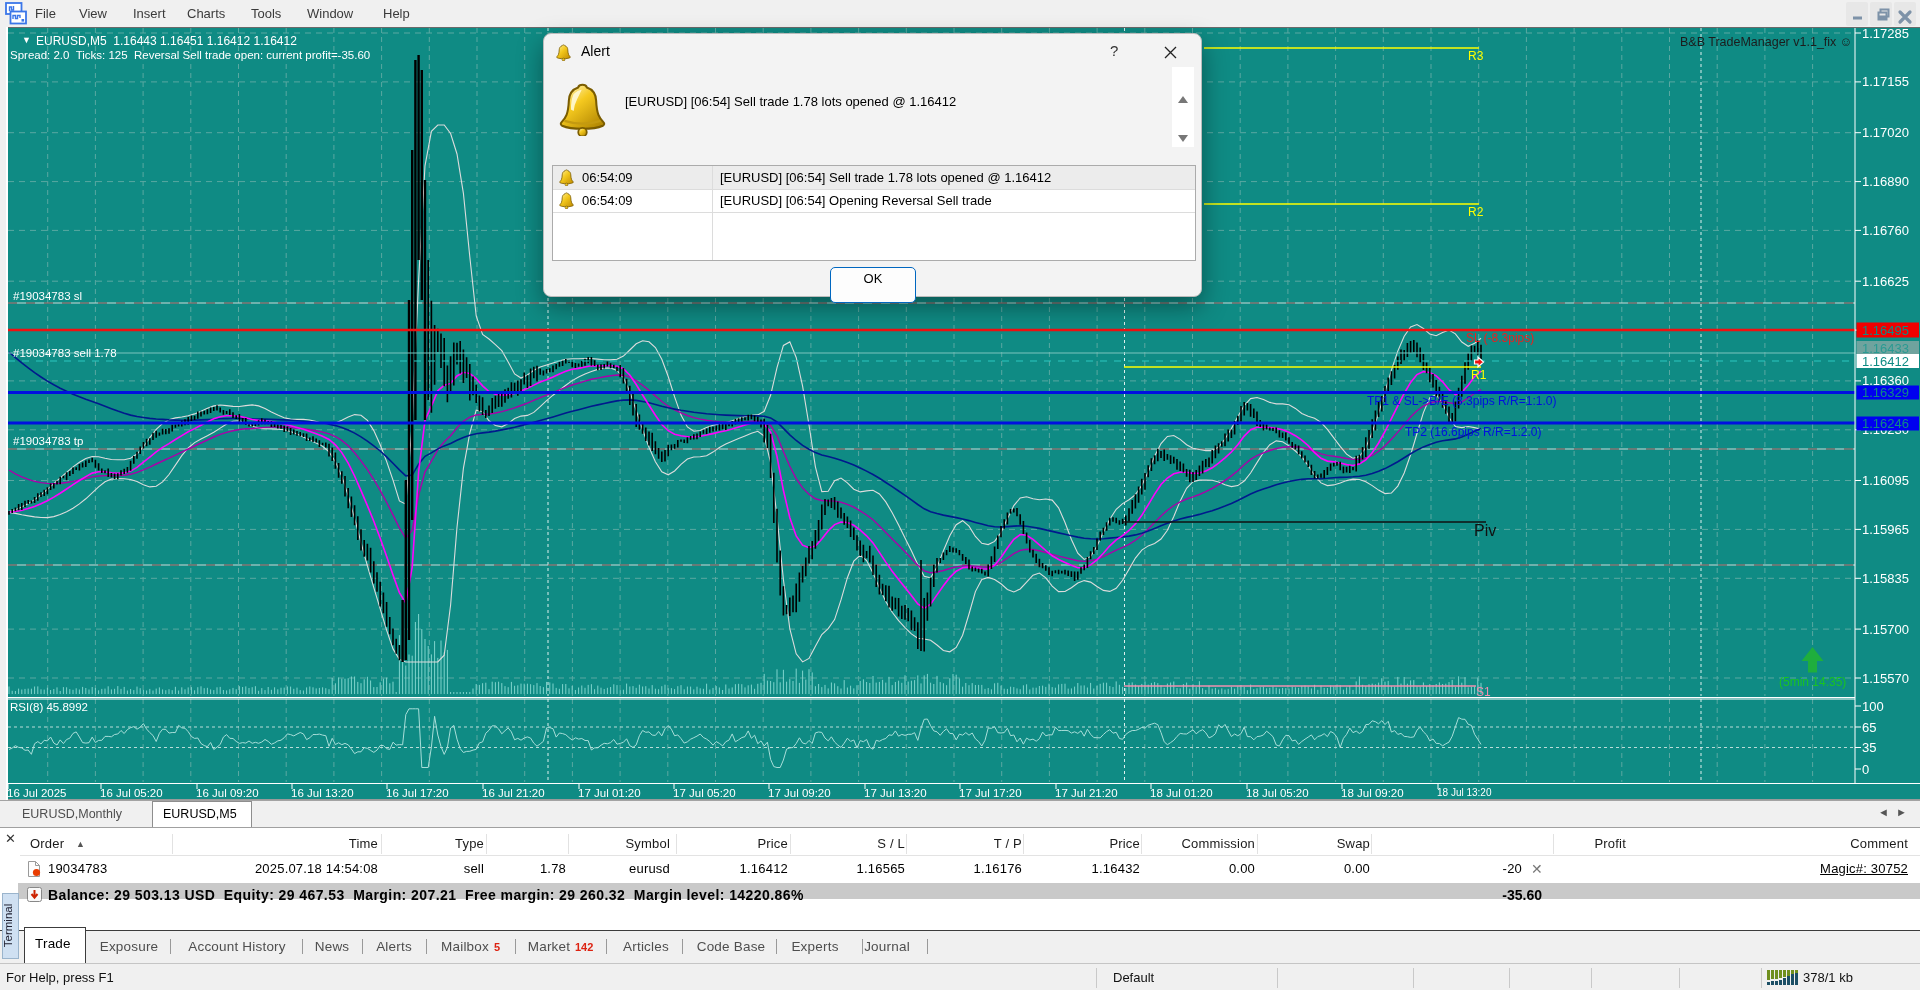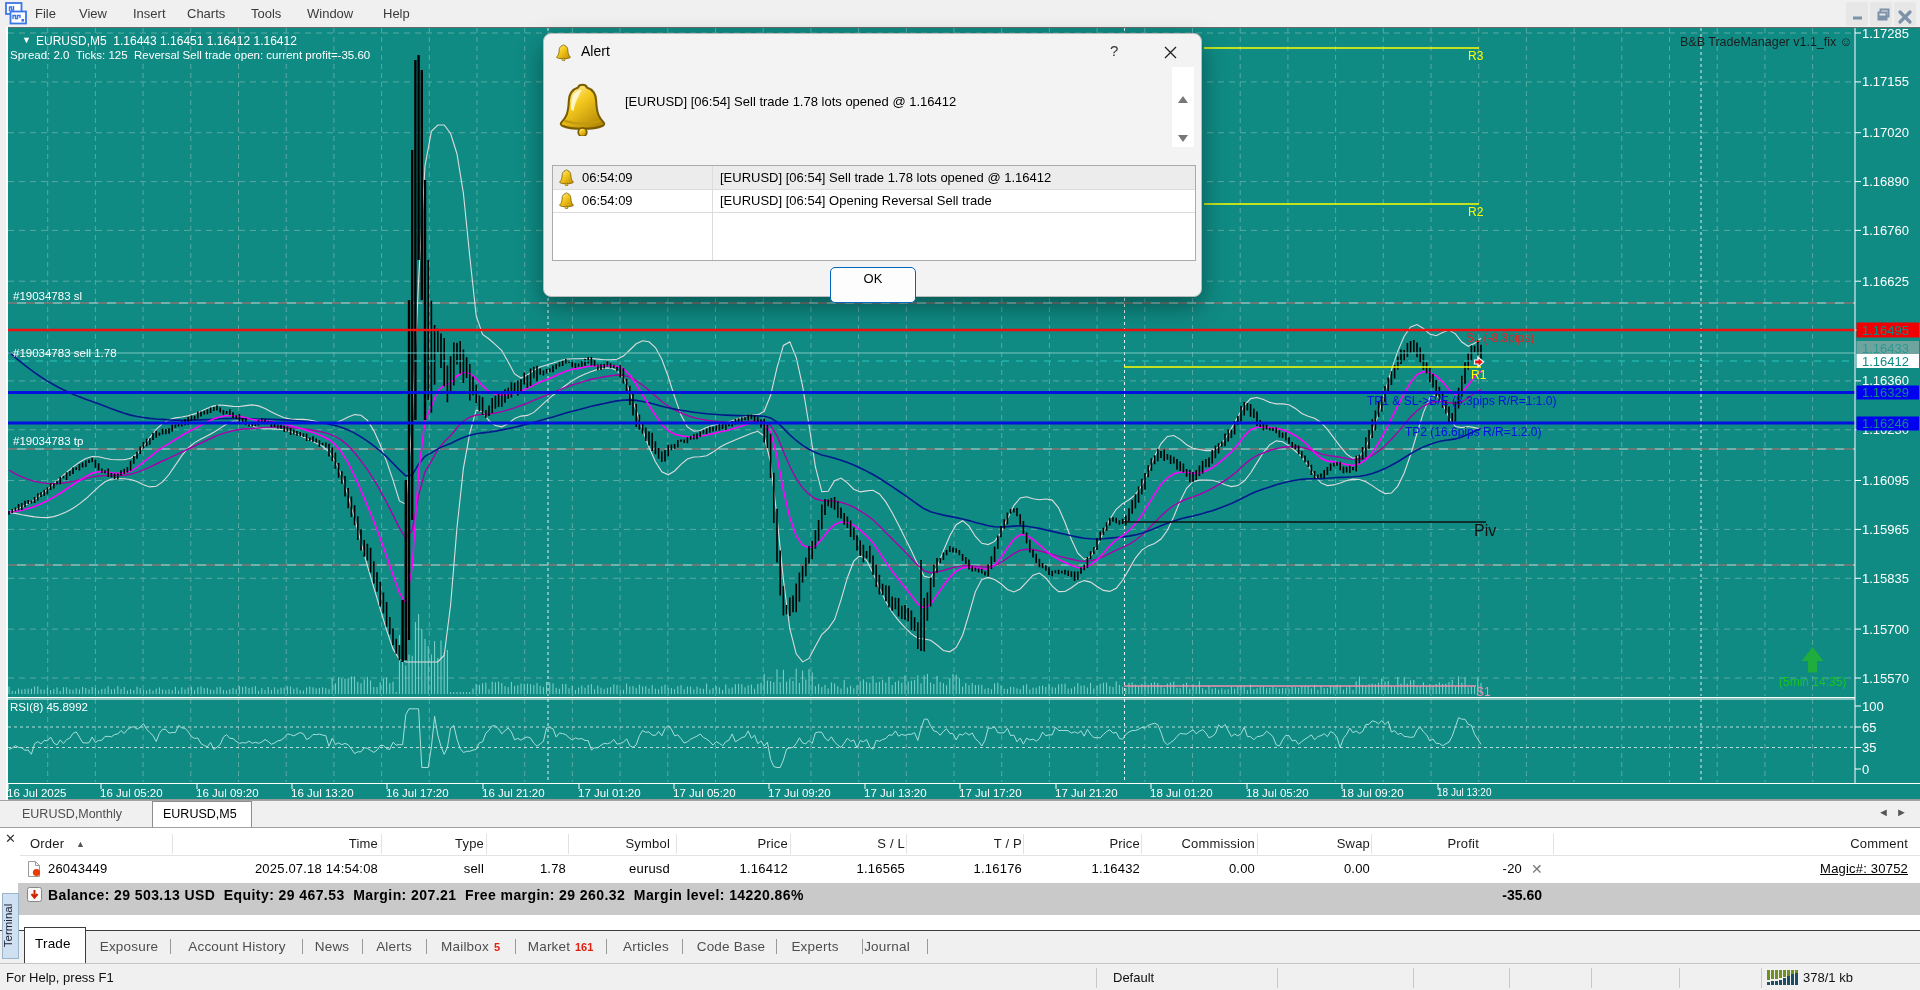--- a/index.html
+++ b/index.html
@@ -327,21 +327,21 @@
       <span class="hcell r" style="left:208px;width:170px;">Time</span>
       <span class="hcell r" style="left:314px;width:170px;">Type</span>
       <span class="hcell r" style="left:396px;width:170px;margin-top:44px;">Size</span>
       <span class="hcell r" style="left:500px;width:170px;">Symbol</span>
       <span class="hcell r" style="left:618px;width:170px;">Price</span>
       <span class="hcell r" style="left:735px;width:170px;">S / L</span>
       <span class="hcell r" style="left:852px;width:170px;">T / P</span>
       <span class="hcell r" style="left:970px;width:170px;">Price</span>
       <span class="hcell r" style="left:1085px;width:170px;">Commission</span>
       <span class="hcell r" style="left:1200px;width:170px;">Swap</span>
-      <span class="hcell r" style="left:1309px;width:170px;text-align:right;">Profit</span>
+      <span class="hcell r" style="left:1456px;width:170px;text-align:right;">Profit</span>
       <span class="hcell r" style="left:1738px;width:170px;">Comment</span>
       <div style="position:absolute;left:172px;top:1px;width:1px;height:20px;background:#e2e2e2"></div>
       <div style="position:absolute;left:381px;top:1px;width:1px;height:20px;background:#e2e2e2"></div>
       <div style="position:absolute;left:486px;top:1px;width:1px;height:20px;background:#e2e2e2"></div>
       <div style="position:absolute;left:568px;top:1px;width:1px;height:20px;background:#e2e2e2"></div>
       <div style="position:absolute;left:676px;top:1px;width:1px;height:20px;background:#e2e2e2"></div>
       <div style="position:absolute;left:790px;top:1px;width:1px;height:20px;background:#e2e2e2"></div>
       <div style="position:absolute;left:906px;top:1px;width:1px;height:20px;background:#e2e2e2"></div>
       <div style="position:absolute;left:1023px;top:1px;width:1px;height:20px;background:#e2e2e2"></div>
       <div style="position:absolute;left:1141px;top:1px;width:1px;height:20px;background:#e2e2e2"></div>
@@ -350,37 +350,37 @@
       <div style="position:absolute;left:1553px;top:1px;width:1px;height:20px;background:#e2e2e2"></div>
   </div>
   <div class="abs" style="left:20px;top:28px;width:1900px;height:1px;background:#e3e3e3"></div>
 
   <div class="abs" style="left:0px;top:31px;width:1920px;height:22px">
     <svg class="abs" style="left:27px;top:3px" width="14" height="16" viewBox="0 0 14 16">
       <path d="M1.5 0.5 h7 l4 4 v11 h-11 z" fill="#fdfdfd" stroke="#9a9a9a"></path>
       <path d="M8.5 0.5 v4 h4" fill="none" stroke="#9a9a9a"></path>
       <circle cx="9.5" cy="11.5" r="3.6" fill="#e93c00"></circle>
     </svg>
-    <span class="dcell" style="left:48px">26043449</span>
+    <span class="dcell" style="left:48px">19034783</span>
       <span class="dcell r" style="left:208px;width:170px;">2025.07.18 14:54:08</span>
       <span class="dcell r" style="left:314px;width:170px;">sell</span>
       <span class="dcell r" style="left:396px;width:170px;">1.78</span>
       <span class="dcell r" style="left:500px;width:170px;">eurusd</span>
       <span class="dcell r" style="left:618px;width:170px;">1.16412</span>
       <span class="dcell r" style="left:735px;width:170px;">1.16565</span>
       <span class="dcell r" style="left:852px;width:170px;">1.16176</span>
       <span class="dcell r" style="left:970px;width:170px;">1.16432</span>
       <span class="dcell r" style="left:1085px;width:170px;">0.00</span>
       <span class="dcell r" style="left:1200px;width:170px;">0.00</span>
       <span class="dcell r" style="left:1352px;width:170px;">-20</span>
       <span class="dcell r" style="left:1738px;width:170px;text-decoration:underline;">Magic#: 30752</span>
       <span class="dcell" style="left:1531px;color:#777;font-size:14px">✕</span>
   </div>
 
-  <div class="abs" style="left:18px;top:56px;width:1902px;height:32px;background:#c9c9c9">
+  <div class="abs" style="left:18px;top:56px;width:1902px;height:16px;background:#c9c9c9">
     <svg class="abs" style="left:9px;top:4px" width="15" height="15" viewBox="0 0 15 15">
       <rect x="0.5" y="0.5" width="14" height="14" rx="2" fill="#f8f8f8" stroke="#888"></rect>
       <path d="M7.5 3 v7 M4.5 7 l3 3.6 3 -3.6" stroke="#cc2200" stroke-width="2" fill="none"></path>
     </svg>
     <span style="position:absolute;left:30px;top:3.5px;font-size:14px;letter-spacing:0.42px;font-weight:bold;color:#000">Balance: 29 503.13 USD&nbsp; Equity: 29 467.53&nbsp; Margin: 207.21&nbsp; Free margin: 29 260.32&nbsp; Margin level: 14220.86%</span>
     <span style="position:absolute;left:1324px;width:200px;top:3.5px;font-size:14px;font-weight:bold;color:#000;text-align:right">-35.60</span>
   </div>
 
   <div class="abs" style="left:0;top:103px;width:1920px;height:33px;background:#f0f0f0;border-top:1px solid #3c3c3c">
     <div class="abs" style="left:24px;top:-4px;width:62px;height:36px;background:#ffffff;border:1px solid #3c3c3c;border-bottom:none"></div>
@@ -389,21 +389,21 @@
       <span class="btab" style="left:237px;transform:translateX(-50%)">Account History</span>
       <span class="btab" style="left:332px;transform:translateX(-50%)">News</span>
       <span class="btab" style="left:394px;transform:translateX(-50%)">Alerts</span>
       <span class="btab" style="left:465px;transform:translateX(-50%)">Mailbox</span>
       <span class="btab" style="left:549px;transform:translateX(-50%)">Market</span>
       <span class="btab" style="left:646px;transform:translateX(-50%)">Articles</span>
       <span class="btab" style="left:731px;transform:translateX(-50%)">Code Base</span>
       <span class="btab" style="left:815px;transform:translateX(-50%)">Experts</span>
       <span class="btab" style="left:887px;transform:translateX(-50%)">Journal</span>
       <span class="abs redsub" style="left:494px;top:10px">5</span>
-      <span class="abs redsub" style="left:575px;top:10px">161</span>
+      <span class="abs redsub" style="left:575px;top:10px">142</span>
       <div class="tsep" style="left:170px"></div>
       <div class="tsep" style="left:302px"></div>
       <div class="tsep" style="left:362px"></div>
       <div class="tsep" style="left:426px"></div>
       <div class="tsep" style="left:515px"></div>
       <div class="tsep" style="left:606px"></div>
       <div class="tsep" style="left:682px"></div>
       <div class="tsep" style="left:776px"></div>
       <div class="tsep" style="left:862px"></div>
       <div class="tsep" style="left:927px"></div>

